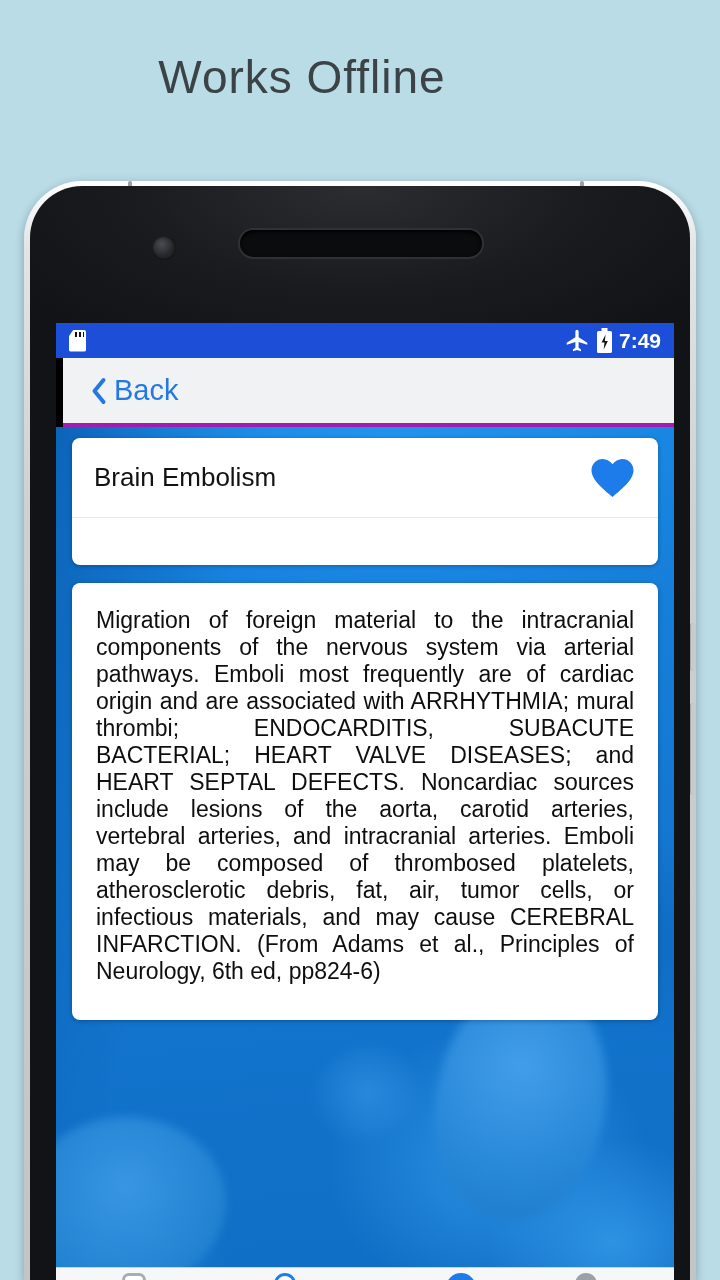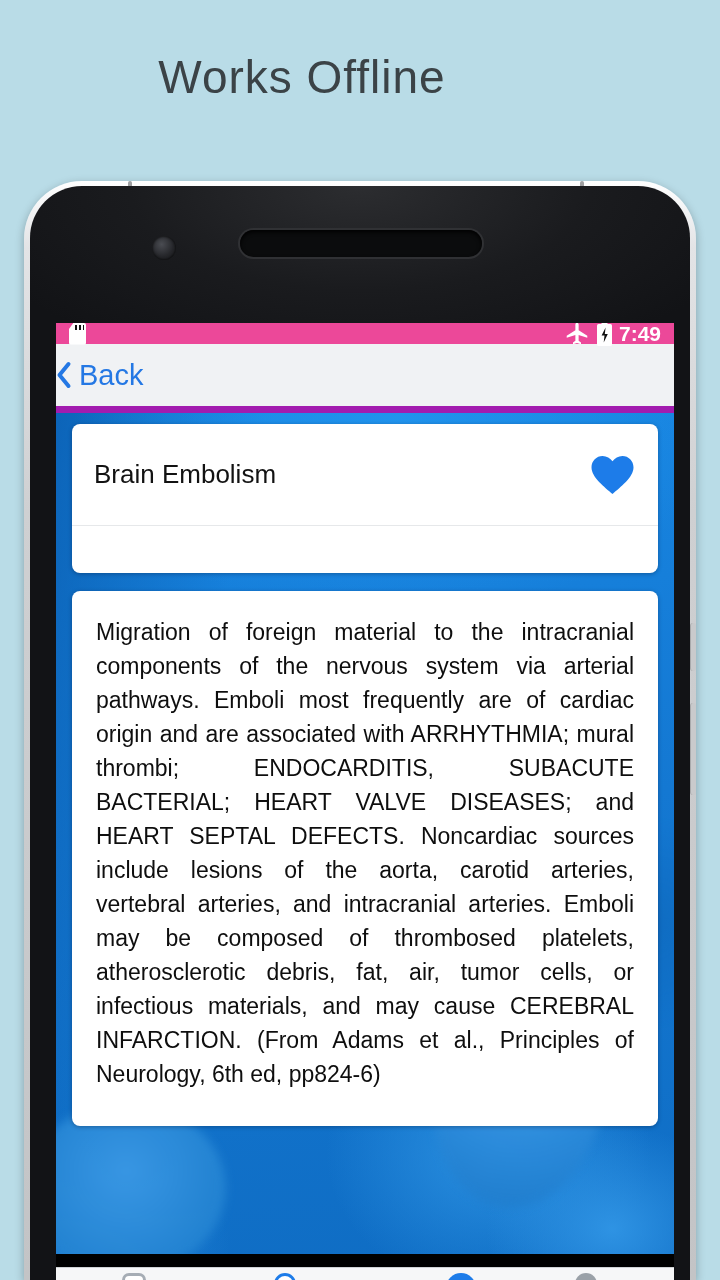--- a/index.html
+++ b/index.html
@@ -40,34 +40,34 @@
     background:#0b0c0d;
     box-shadow:inset 0 2px 4px #000, 0 0 0 2px #303134;
   }
   
   .screen{
     position:absolute;left:26px;top:137px;width:618px;height:962px;
     background:#000;overflow:hidden;
   }
   
   .statusbar{
-    height:21px;background:#ec4899;display:flex;align-items:center;
+    height:35px;background:#1d4ed8;display:flex;align-items:center;
     padding:0 13px;box-sizing:border-box;color:#fff;
   }
   .sb-spacer{flex:1;}
   .sd-icon{position:relative;width:17px;height:22px;background:#fff;border-radius:2px;
     clip-path:polygon(27% 0,100% 0,100% 100%,0 100%,0 30%);}
   .sd-icon::after{content:"";position:absolute;top:2px;right:2px;width:9px;height:5px;
     background:repeating-linear-gradient(90deg,#111 0 2px,transparent 2px 4px);}
   .sb-right{display:flex;align-items:center;gap:7px;}
   .sb-time{font-size:21px;font-weight:700;color:#fff;}
   
   .navbar{
     height:69px;background:#f0f2f4;display:flex;align-items:center;
-    padding-left:0;box-sizing:border-box;border-bottom:7px solid #a21caf;
+    padding-left:28px;box-sizing:border-box;border-bottom:4px solid #a21caf;margin-left:7px;
   }
   .back-btn{display:flex;align-items:center;gap:7px;cursor:pointer;}
   .back-label{font-size:29px;color:#2478e4;}
   
   .content{
     position:relative;height:841px;overflow:hidden;
     background:
       radial-gradient(180px 150px at 90% 97%, rgba(48,149,229,.95) 0%, rgba(48,149,229,0) 70%),
       radial-gradient(250px 210px at 70% 88%, rgba(44,146,226,.9) 0%, rgba(44,146,226,0) 65%),
       radial-gradient(210px 170px at 6% 99%, rgba(40,137,217,.9) 0%, rgba(40,137,217,0) 65%),
@@ -84,25 +84,25 @@
   .blob.b3{left:250px;top:620px;width:120px;height:90px;border-radius:50%;
     transform:rotate(-25deg);opacity:.55;
     background:radial-gradient(circle,#3d9ce8 0%,rgba(61,156,232,0) 75%);}
   .blob.b4{left:520px;top:380px;width:140px;height:260px;border-radius:50%;opacity:.5;
     background:radial-gradient(circle,#0c63b4 0%,rgba(12,99,180,0) 70%);}
   
   .card{position:relative;z-index:2;background:#fff;border-radius:8px;margin:0 16px;
     box-shadow:0 1px 4px rgba(0,20,50,.35);}
   .entry-card{margin-top:11px;}
   .entry-row{display:flex;align-items:center;justify-content:space-between;
-    height:71px;padding:15px 22px;border-bottom:1px solid #e6e8ea;}
+    height:71px;padding:4px 22px;border-bottom:1px solid #e6e8ea;}
   .entry-title{font-size:26px;color:#121212;}
   .entry-empty{height:47px;border-radius:0 0 8px 8px;}
   .def-card{margin-top:18px;padding:24px 24px 35px;box-sizing:border-box;}
-  .def-text{font-size:23px;line-height:34px;color:#0e0e0e;text-align:justify;}
+  .def-text{font-size:23px;line-height:27px;color:#0e0e0e;text-align:justify;}
   
   .toolbar{
     position:absolute;left:0;bottom:0;width:618px;height:17px;
     background:#f6f7f8;border-top:1px solid #cfd2d5;overflow:hidden;z-index:3;
   }
   .tab-icon{position:absolute;top:5px;}
   .tab-circle{border-radius:50%;}
   .t1{left:66px;width:24px;height:24px;border:3px solid #a6adb5;border-radius:7px;background:#fff;box-sizing:border-box;}
   .t2{left:218px;width:22px;height:22px;border:3px solid #1d7ce9;background:#fff;box-sizing:border-box;}
   .t3{left:390px;width:30px;height:30px;background:#1d7ce9;}

